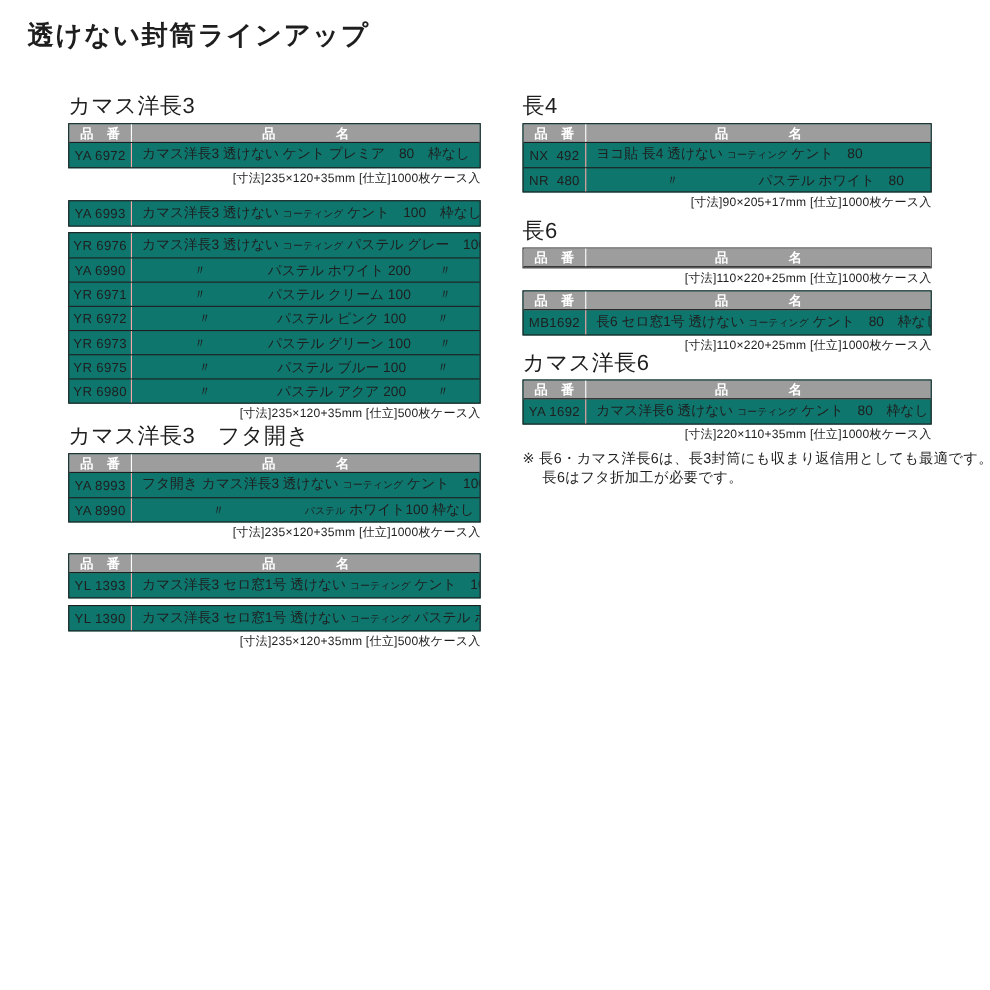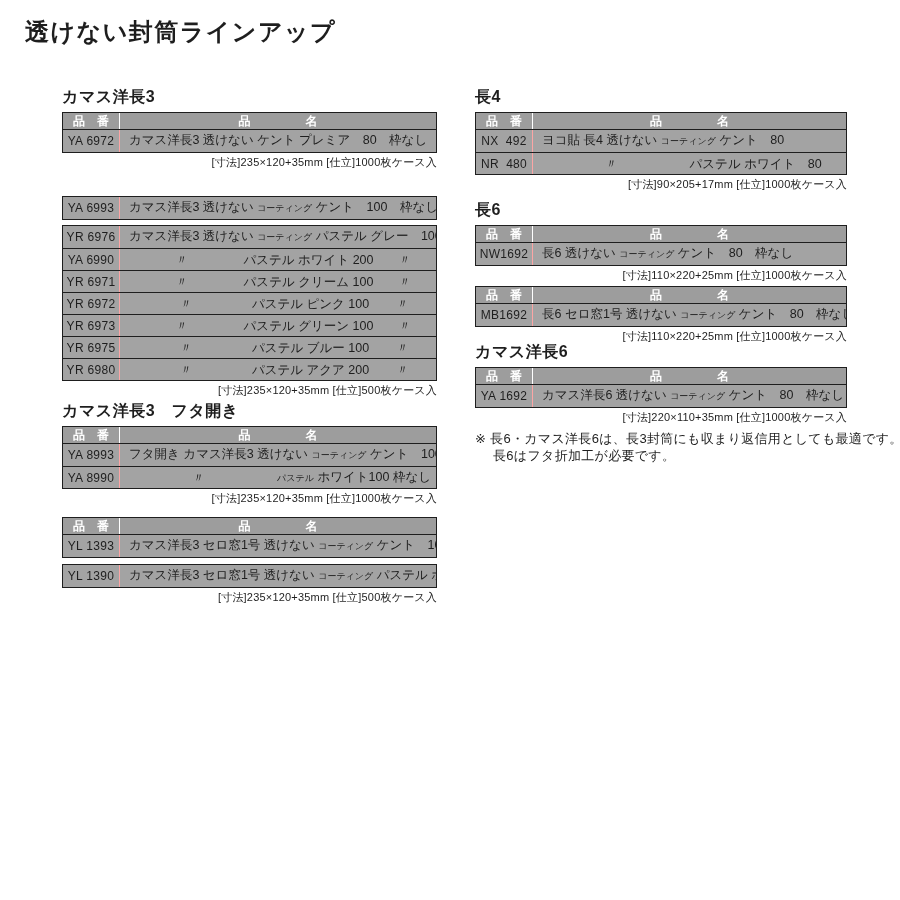--- a/index.html
+++ b/index.html
@@ -7,25 +7,25 @@
   body{position:relative;background:#ffffff;color:#1e1e1e;
        font-family:"Liberation Sans","DejaVu Sans",sans-serif;overflow:hidden}
 
   .page-title{position:absolute;left:25px;top:16px;font-size:24px;
               font-weight:700;letter-spacing:1.5px}
 
   .col{position:absolute;top:88px}
   .col-left{left:62px;width:375px}
   .col-right{left:475px;width:372px}
 
-  .section-title{font-size:16px;line-height:18px;font-weight:700;
+  .section-title{font-size:20px;line-height:18px;font-weight:400;
                  margin-bottom:6px;letter-spacing:0.5px;white-space:pre}
 
   .tbl-block{margin-top:0}
-  .tbl{border:1.5px solid #1e1e1e;background:#a3a3a3;width:100%}
+  .tbl{border:1.5px solid #1e1e1e;background:#0f766e;width:100%}
   .caption{margin-top:3px;font-size:11px;line-height:13px;text-align:right;
            letter-spacing:0.2px;white-space:pre}
 
   .hrow{display:flex;background:#9d9d9d;color:#fff;height:17px;
         border-bottom:1.5px solid #1e1e1e;font-size:12px;font-weight:700}
   .hcode{width:56px;display:flex;align-items:center;justify-content:center;white-space:pre}
   .hname{flex:1;display:flex;align-items:center;justify-content:center;
          gap:55px;border-left:1.5px solid #ffffff}
 
   .drow{display:flex;height:22px}
@@ -35,21 +35,21 @@
   .cname{flex:1;border-left:1px solid #fca5a5;font-size:12.5px;
          line-height:20px;padding-left:9px;white-space:pre;overflow:hidden}
   .cname .small{font-size:9px}
   .cname.ditto{display:flex;align-items:center;padding-left:0}
   .dz{width:50%;text-align:center}
   .dm{flex:1}
   .dm.right{text-align:right;padding-right:5px}
   .dr{width:80px;text-align:center}
 
   
-  [data-tid="yocho3-kent"]{margin-top:27px}
+  [data-tid="yocho3-kent"]{margin-top:13px}
   [data-tid="yocho3-pastel"]{margin-top:5px}
   [data-tid="seromado-pastel"]{margin-top:6px}
   [data-sid="futabiraki"]{margin-top:5px}
   [data-sid="seromado"]{margin-top:12px}
   [data-sid="naga6"]{margin-top:10px}
   [data-sid="naga6-seromado"]{margin-top:4px}
   [data-sid="kamasu-yocho6"]{margin-top:0}
 
   .note{margin-top:6px;font-size:13px;line-height:17px;letter-spacing:0.3px;white-space:pre}
   .note .line2{padding-left:18px}
@@ -198,24 +198,20 @@
         <h2 class="section-title">長6</h2>
         <div class="tbl-block" data-tid="naga6-tbl">
           <div class="tbl">
             <div class="hrow">
               <div class="hcode">品　番</div>
               <div class="hname">
                 <span>品</span>
                 <span>名</span>
               </div>
             </div>
-            <div class="drow">
-              <div class="ccode">NW1692</div>
-              <div class="cname"><span>長6 透けない </span><span class="small">コーティング</span><span> ケント　80　枠なし</span></div>
-            </div>
           </div>
           <div class="caption">[寸法]110×220+25mm [仕立]1000枚ケース入</div>
         </div>
       </section>
       <section class="section" data-sid="naga6-seromado">
         <div class="tbl-block" data-tid="naga6-seromado-tbl">
           <div class="tbl">
             <div class="hrow">
               <div class="hcode">品　番</div>
               <div class="hname">

